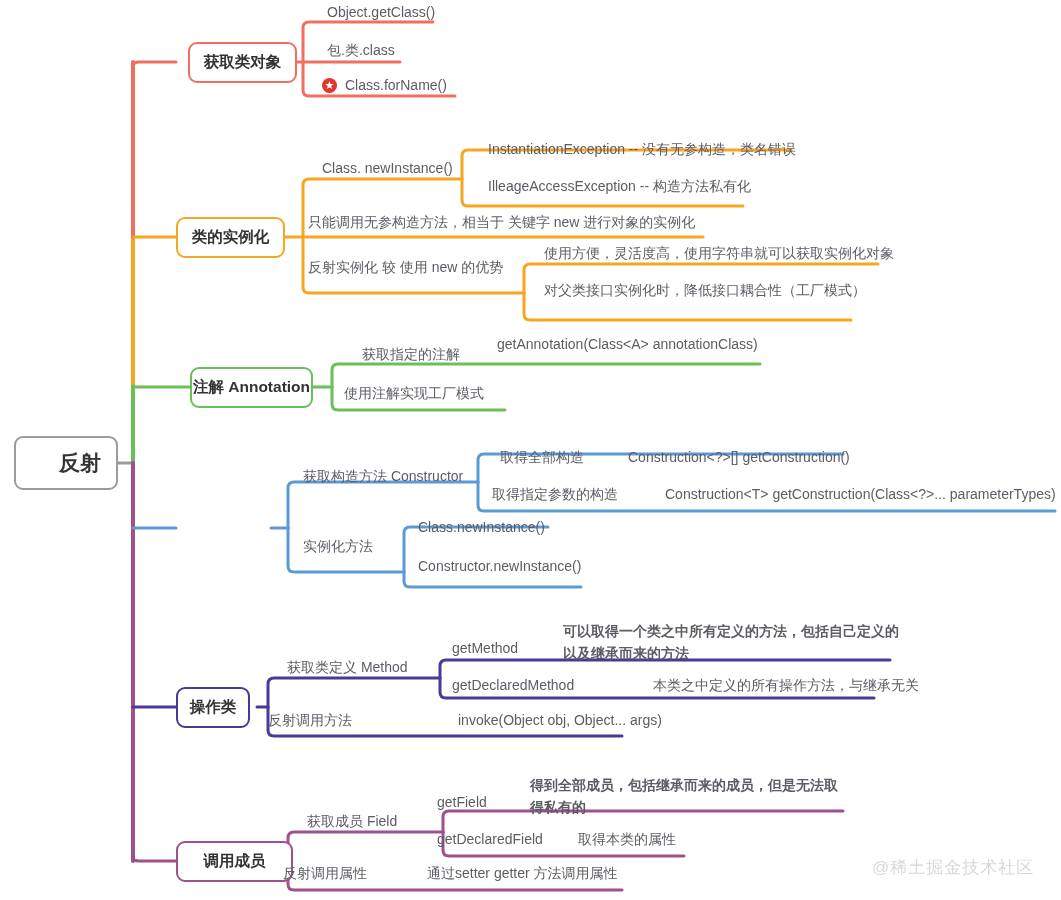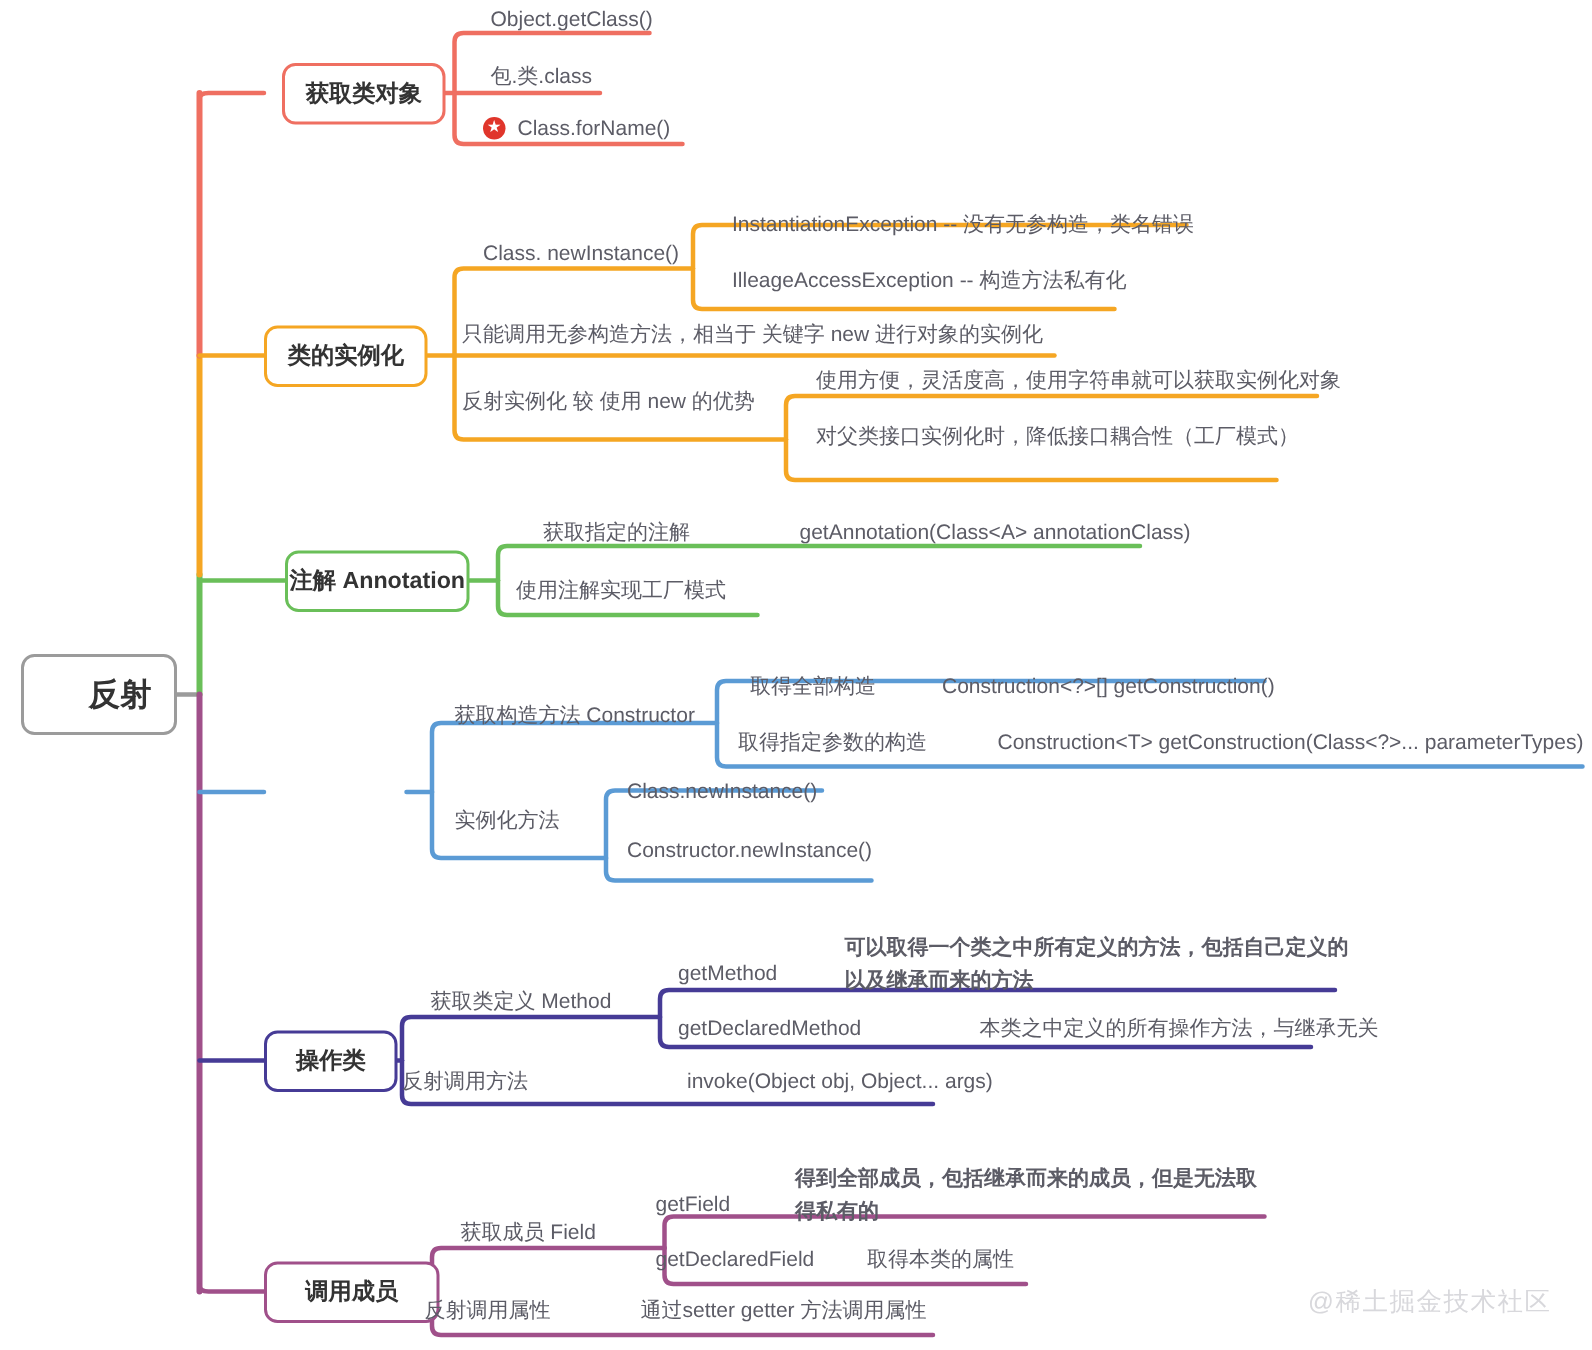--- a/index.html
+++ b/index.html
@@ -100,21 +100,21 @@
 
   <div class="node main" style="left:190px;top:367px;width:123px;height:41px;border-color:#6abf59;">
     <span>注解 Annotation</span>
   </div>
 
   <div class="node main" style="left:176px;top:217px;width:109px;height:41px;border-color:#f5a623;">
     <span>类的实例化</span>
   </div>
 
 
-  <div class="node main" style="left:176px;top:687px;width:89px;height:41px;border-color:#463b96;">
+  <div class="node main" style="left:176px;top:687px;width:74px;height:41px;border-color:#463b96;">
     <span>操作类</span>
   </div>
 
   <div class="node main" style="left:176px;top:841px;width:117px;height:41px;border-color:#a0508a;">
     <span>调用成员</span>
   </div>
 
   <div class="leaf" style="left:327px;top:3px;">Object.getClass()</div>
 
   <div class="leaf" style="left:327px;top:41px;">包.类.class</div>
@@ -133,21 +133,21 @@
   <div class="leaf" style="left:308px;top:213px;">只能调用无参构造方法，相当于 关键字 new 进行对象的实例化</div>
 
   <div class="leaf" style="left:308px;top:258px;">反射实例化 较 使用 new 的优势</div>
 
   <div class="leaf" style="left:544px;top:244px;">使用方便，灵活度高，使用字符串就可以获取实例化对象</div>
 
   <div class="leaf" style="left:544px;top:281px;">对父类接口实例化时，降低接口耦合性（工厂模式）</div>
 
   <div class="leaf" style="left:362px;top:345px;">获取指定的注解</div>
 
-  <div class="leaf" style="left:497px;top:345px;margin-left:36px;">getAnnotation(Class&lt;A&gt; annotationClass)</div>
+  <div class="leaf" style="left:497px;top:335px;">getAnnotation(Class&lt;A&gt; annotationClass)</div>
 
   <div class="leaf" style="left:344px;top:384px;">使用注解实现工厂模式</div>
 
   <div class="leaf" style="left:303px;top:467px;">获取构造方法 Constructor</div>
 
   <div class="leaf" style="left:500px;top:448px;">取得全部构造</div>
   <div class="leaf" style="left:628px;top:448px;">Construction&lt;?&gt;[] getConstruction()</div>
 
   <div class="leaf" style="left:492px;top:485px;">取得指定参数的构造</div>
   <div class="leaf" style="left:665px;top:485px;">Construction&lt;T&gt; getConstruction(Class&lt;?&gt;... parameterTypes)</div>

